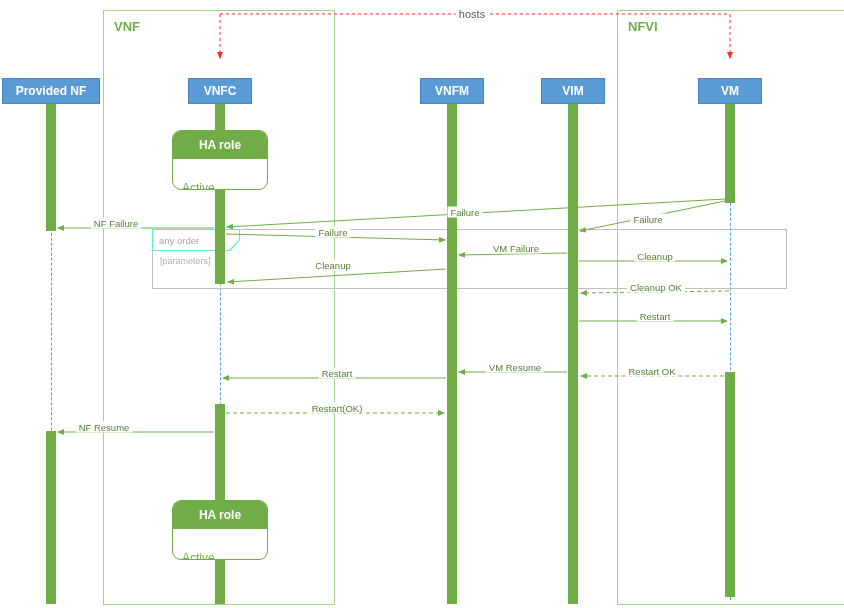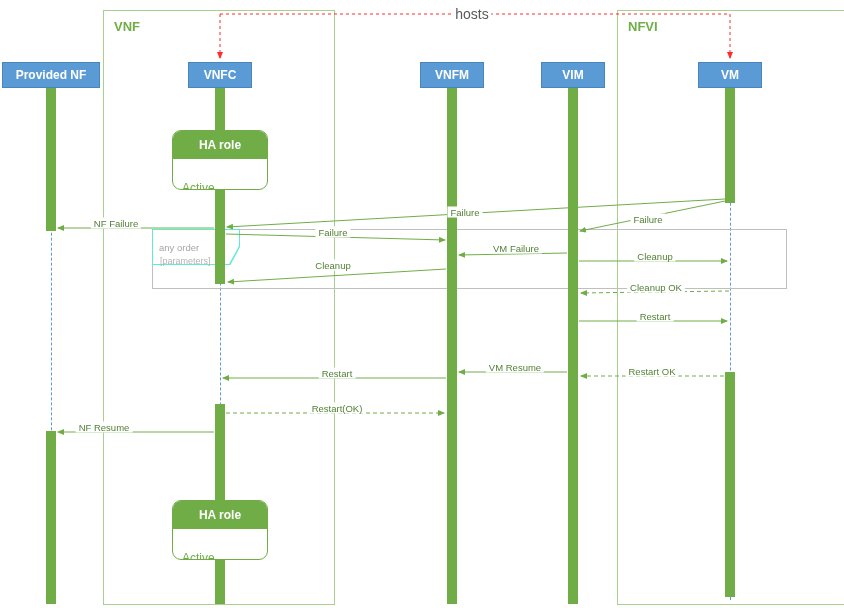--- a/index.html
+++ b/index.html
@@ -6,43 +6,43 @@
   #stage {
     position:relative; width:844px; height:608px; background:#ffffff;
     font-family:"Liberation Sans", sans-serif; overflow:hidden;
   }
   .layer { position:absolute; inset:0; pointer-events:none; }
   .frame { position:absolute; border:1px solid #a9d18e; box-sizing:border-box; z-index:1; }
   .frame-title { position:absolute; top:8px; left:10px; font-weight:bold; font-size:13px; color:#70ad47; }
   #lifelines-layer { z-index:2; }
   .lifeline-dash { position:absolute; width:0; border-left:1px dashed #5b9bd5; }
   #fragment-box { position:absolute; border:1px solid #bfbfbf; box-sizing:border-box; z-index:3; background:transparent; }
-  .fragment-tab-outer { position:absolute; top:-1px; left:-1px; width:88px; height:36px; background:#5eead4;
+  .fragment-tab-outer { position:absolute; top:-1px; left:-1px; width:88px; height:22px; background:#5eead4;
     clip-path:polygon(0 0,100% 0,100% 50%,89% 100%,0 100%); }
   .fragment-tab-inner { position:absolute; inset:1px; background:#ffffff;
     clip-path:polygon(0 0,100% 0,100% 47%,88.5% 100%,0 100%);
     display:flex; align-items:center; padding-left:6px; box-sizing:border-box; }
   .fragment-tab-text { font-size:9.5px; color:#a6a6a6; }
   .fragment-params { position:absolute; left:7px; top:26px; font-size:9px; color:#b3b3b3; }
   #activations-layer { z-index:4; }
   .activation { position:absolute; width:10px; background:#70ad47; }
   #msg-svg { position:absolute; left:0; top:0; z-index:5; pointer-events:none; }
   #labels-layer { z-index:6; }
   .msg-label { position:absolute; transform:translate(-50%,-50%); background:#ffffff;
     padding:0 3px; font-size:9.5px; color:#538135; white-space:nowrap; }
-  .hosts-label { color:#595959; font-size:14px; }
+  .hosts-label { color:#595959; font-size:11px; }
   .note { position:absolute; border:1px solid #70ad47; border-radius:9px; background:#ffffff;
     overflow:hidden; box-sizing:border-box; z-index:7; }
   .note-header { height:28px; background:#70ad47; color:#ffffff; font-weight:bold; font-size:12px;
     display:flex; align-items:center; justify-content:center; }
   .note-body { color:#70ad47; font-size:12px; padding:22px 0 0 9px; }
   #headers-layer { z-index:8; }
   .header-box { position:absolute; height:26px; background:#5b9bd5; border:1px solid #4a86bd;
     color:#ffffff; font-weight:bold; font-size:12px; display:flex; align-items:center;
-    justify-content:center; box-sizing:border-box; }
+    justify-content:center; box-sizing:border-box;margin-top:16px; }
 </style>
 </head>
 <body>
 
 <div id="stage">
 
   <div class="frame" id="frame-0" style="left: 103px; top: 10px; width: 232px; height: 595px; padding-left: 40px;">
     <span class="frame-title">VNF</span>
   </div>
   <div class="frame" id="frame-1" style="left: 617px; top: 10px; width: 256px; height: 595px;">

